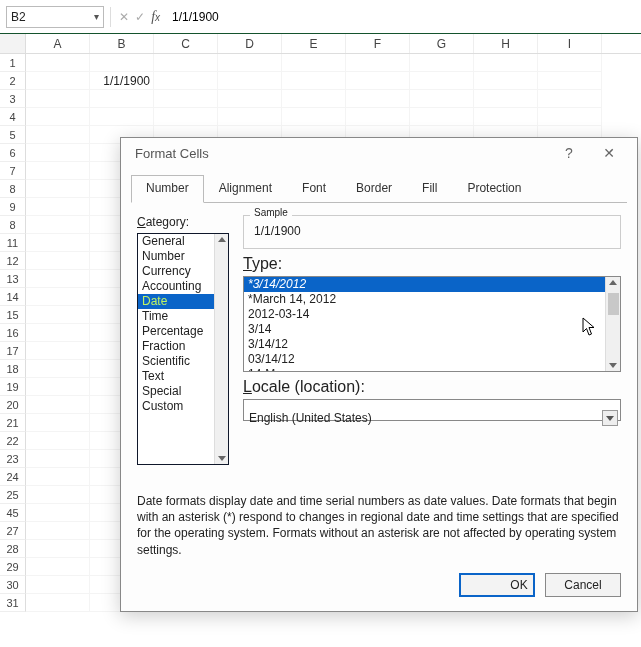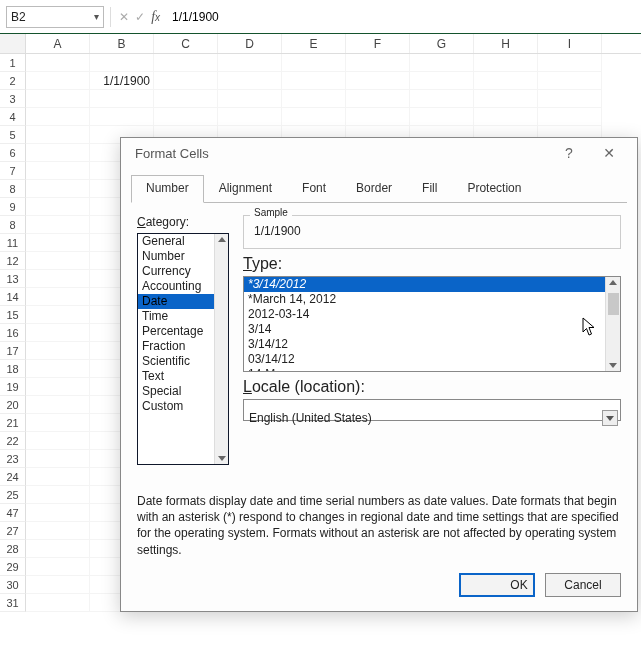--- a/index.html
+++ b/index.html
@@ -39,21 +39,21 @@
   .upper { display:flex; gap:14px; }
   .catlabel { font-size:12px; margin-bottom:4px; text-decoration: underline; text-decoration-color: transparent;}
   .catlabel .u { text-decoration: underline;}
   .catwrap { }
   .catlist { width:92px; height:232px; border:1px solid #0f172a; background:#fff; overflow:hidden; position:relative;}
   .catlist .sb { position:absolute; right:0; top:0; bottom:0; width:14px; background:#f0f0f0; border-left:1px solid #ddd;}
   .catlist .sb::before, .catlist .sb::after { content:""; position:absolute; left:3px; width:0;height:0; border-left:4px solid transparent; border-right:4px solid transparent;}
   .catlist .sb::before { top:3px; border-bottom:5px solid #666;}
   .catlist .sb::after { bottom:3px; border-top:5px solid #666;}
   .cat-item { padding:0 4px; line-height:15px; font-size:12px; cursor:default;}
-  .cat-item.sel { background:#0a64c8; color:#000000;}
+  .cat-item.sel { background:#0a64c8; color:#bef264;}
   
   .rightcol { flex:1; }
   .fs { border:1px solid #ccc; padding:6px 8px 8px; margin-bottom:6px; position:relative;}
   .fs .lg { position:absolute; top:-9px; left:6px; background:#fdfdfd; padding:0 4px; font-size:10px;}
   .sampleval { font-size:12px; padding:2px 2px;}
   .typebox { border:1px solid #888; background:#fff; height:96px; overflow:hidden; position:relative;}
   .typebox .sb2 { position:absolute; right:0; top:0; bottom:0; width:15px; background:#f0f0f0; border-left:1px solid #ddd;}
   .sb2 .arr { position:absolute; left:3px; width:0;height:0; border-left:4px solid transparent; border-right:4px solid transparent;}
   .sb2 .up { top:3px; border-bottom:5px solid #666;}
   .sb2 .dn { bottom:3px; border-top:5px solid #666;}
@@ -400,21 +400,21 @@
         <div class="cell"></div>
         <div class="cell"></div>
         <div class="cell"></div>
         <div class="cell"></div>
         <div class="cell"></div>
         <div class="cell"></div>
         <div class="cell"></div>
         <div class="cell"></div>
       </div>
       <div class="row">
-        <div class="rh">47</div>
+        <div class="rh">45</div>
         <div class="cell"></div>
         <div class="cell"></div>
         <div class="cell"></div>
         <div class="cell"></div>
         <div class="cell"></div>
         <div class="cell"></div>
         <div class="cell"></div>
         <div class="cell"></div>
         <div class="cell"></div>
       </div>

